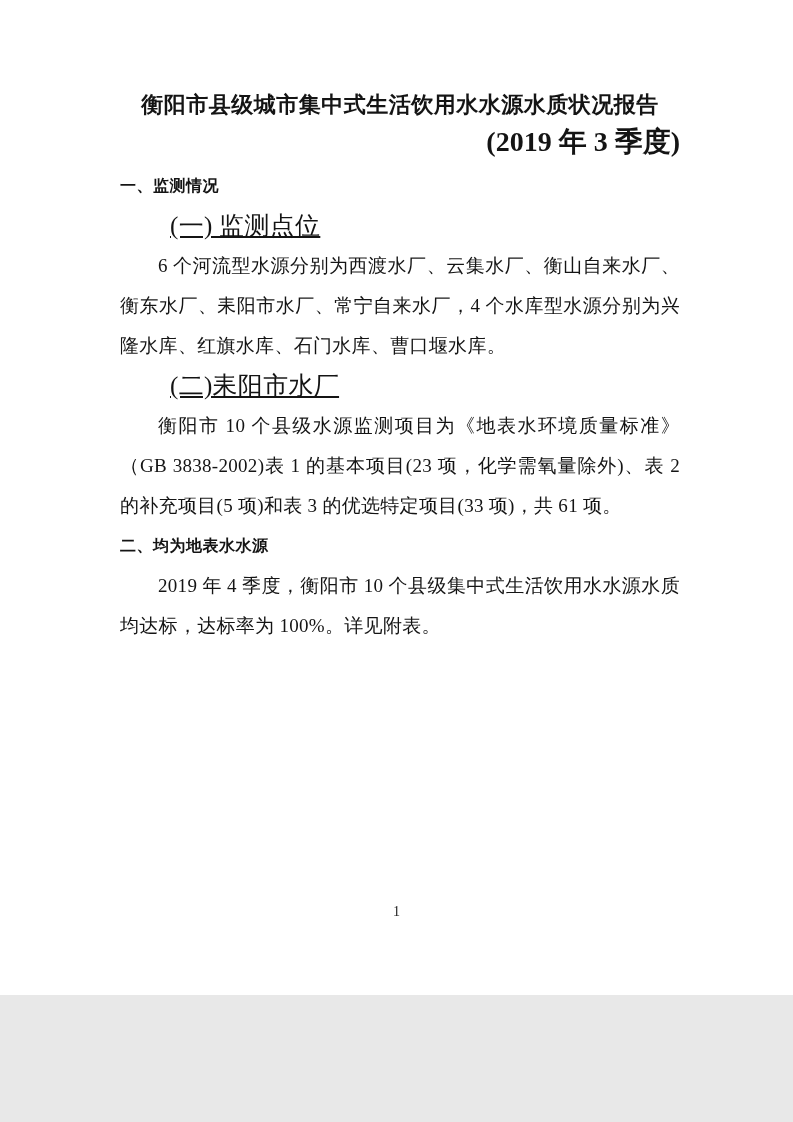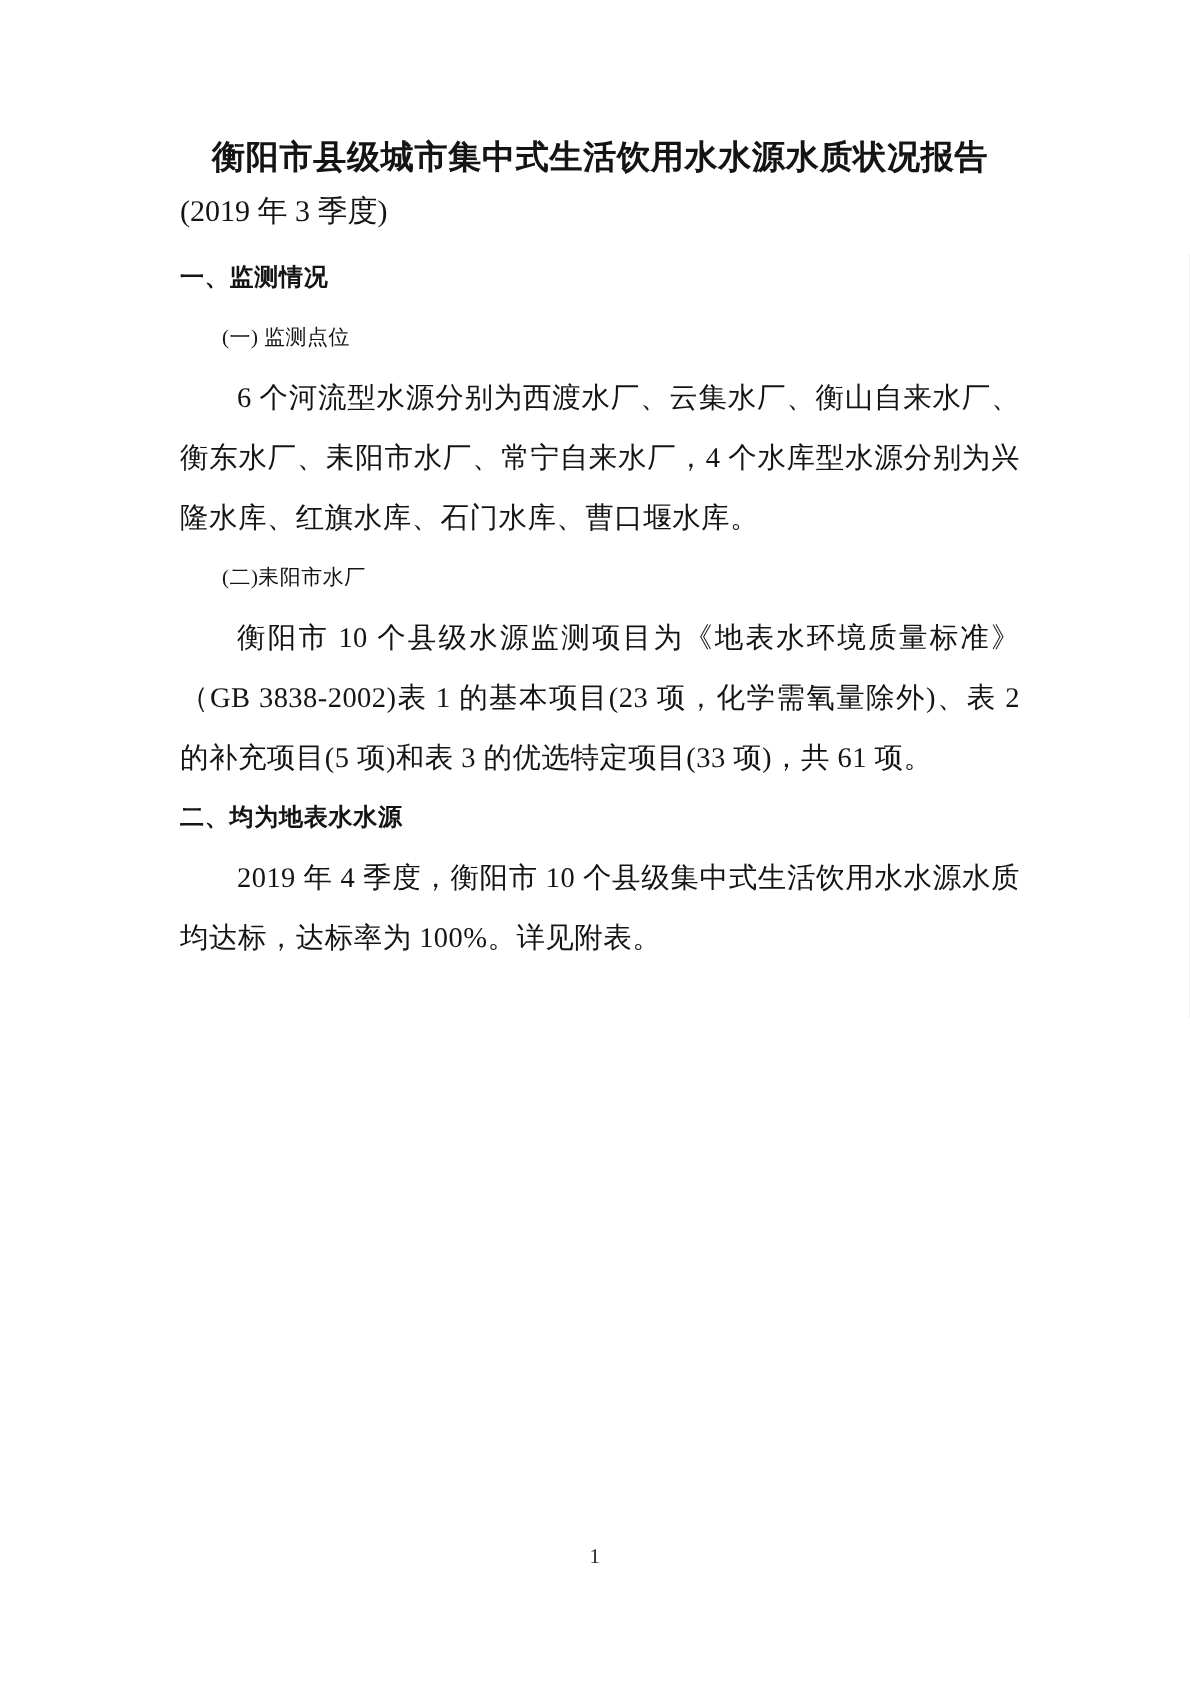--- a/index.html
+++ b/index.html
@@ -3,66 +3,67 @@
   <meta charset="utf-8">
   <style>
     html, body {
       margin: 0;
       padding: 0;
       background: #e8e8e8;
     }
     .page {
       position: relative;
       width: 793px;
-      height: 1122px;
+      height: 995px;
       margin: 0 auto;
       background: #ffffff;
       box-sizing: border-box;
       padding: 86px 113px 0 120px;
       font-family: "Liberation Serif", "DejaVu Serif", serif;
       color: #141414;
       overflow: hidden;
     }
     .doc-title {
       margin: 0;
       font-size: 22px;
       font-weight: bold;
       text-align: center;
       line-height: 37px;
       letter-spacing: 0.5px;
     }
     .doc-subtitle {
       margin: 0 0 6px 0;
-      font-size: 20px;
-      font-weight: normal;
-      text-align: left;
+      font-size: 28px;
+      font-weight: bold;
+      text-align: right;
       line-height: 37px;
     }
     .sec-heading {
       margin: 0;
       font-size: 16px;
       font-weight: bold;
       line-height: 40px;
       letter-spacing: 0.5px;
     }
     .para {
       margin: 0;
       font-size: 19px;
       line-height: 40px;
       text-align: justify;
       text-justify: inter-ideograph;
       text-indent: 2em;
       letter-spacing: 0.3px;
     }
     .sub-heading {
       margin: 0;
-      font-size: 14px;
+      font-size: 25px;
       line-height: 40px;
       text-indent: 2em;
       letter-spacing: 0.3px;
+      text-decoration: underline;
     }
     .page-number {
       position: absolute;
       bottom: 74px;
       left: 0;
       width: 100%;
       text-align: center;
       font-size: 14px;
       line-height: 18px;
       color: #222;

